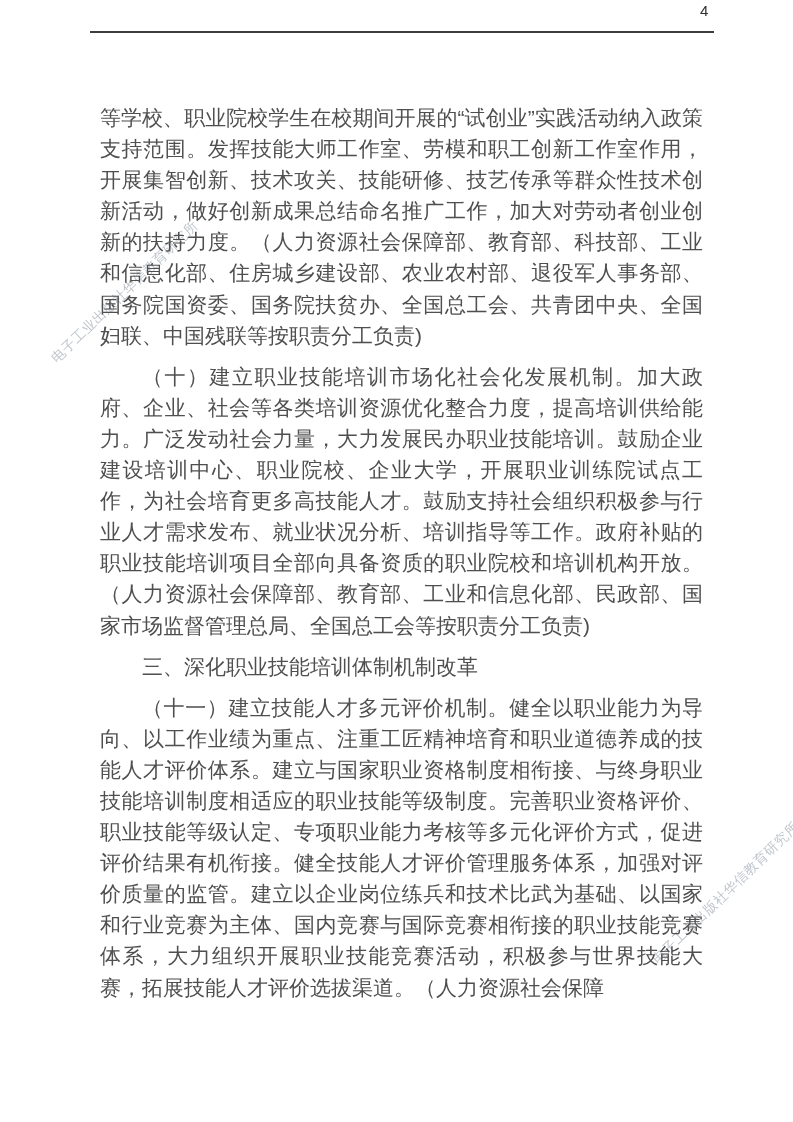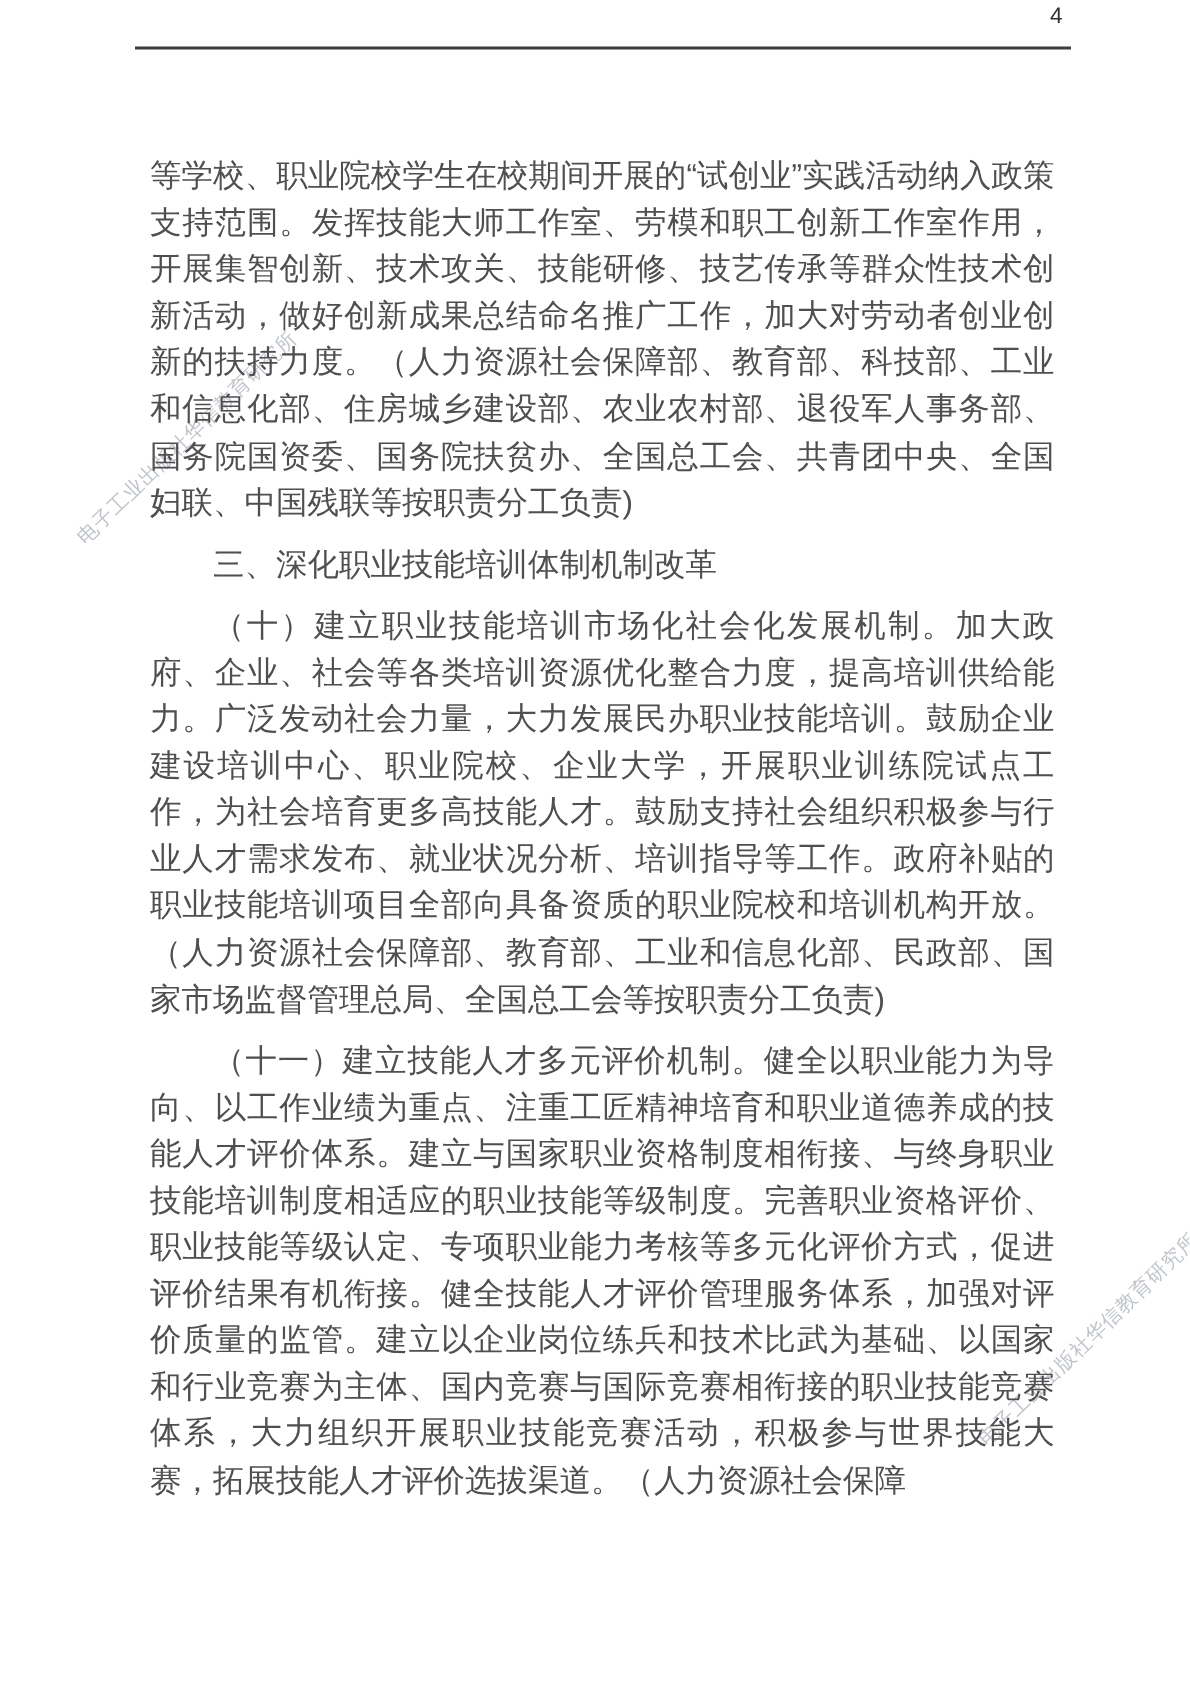--- a/index.html
+++ b/index.html
@@ -68,18 +68,18 @@
   <div class="page-number">4</div>
 
   <div class="header-rule"></div>
 
   <div class="watermark wm-left">电子工业出版社华信教育研究所</div>
 
   <div class="watermark wm-right">电子工业出版社华信教育研究所</div>
 
   <div class="document-body">
       <p class="">等学校、职业院校学生在校期间开展的“试创业”实践活动纳入政策支持范围。发挥技能大师工作室、劳模和职工创新工作室作用，开展集智创新、技术攻关、技能研修、技艺传承等群众性技术创新活动，做好创新成果总结命名推广工作，加大对劳动者创业创新的扶持力度。（人力资源社会保障部、教育部、科技部、工业和信息化部、住房城乡建设部、农业农村部、退役军人事务部、国务院国资委、国务院扶贫办、全国总工会、共青团中央、全国妇联、中国残联等按职责分工负责)</p>
+      <p class="indent ">（十）建立职业技能培训市场化社会化发展机制。加大政府、企业、社会等各类培训资源优化整合力度，提高培训供给能力。广泛发动社会力量，大力发展民办职业技能培训。鼓励企业建设培训中心、职业院校、企业大学，开展职业训练院试点工作，为社会培育更多高技能人才。鼓励支持社会组织积极参与行业人才需求发布、就业状况分析、培训指导等工作。政府补贴的职业技能培训项目全部向具备资质的职业院校和培训机构开放。（人力资源社会保障部、教育部、工业和信息化部、民政部、国家市场监督管理总局、全国总工会等按职责分工负责)</p>
       <p class="indent heading">三、深化职业技能培训体制机制改革</p>
-      <p class="indent ">（十）建立职业技能培训市场化社会化发展机制。加大政府、企业、社会等各类培训资源优化整合力度，提高培训供给能力。广泛发动社会力量，大力发展民办职业技能培训。鼓励企业建设培训中心、职业院校、企业大学，开展职业训练院试点工作，为社会培育更多高技能人才。鼓励支持社会组织积极参与行业人才需求发布、就业状况分析、培训指导等工作。政府补贴的职业技能培训项目全部向具备资质的职业院校和培训机构开放。（人力资源社会保障部、教育部、工业和信息化部、民政部、国家市场监督管理总局、全国总工会等按职责分工负责)</p>
       <p class="indent ">（十一）建立技能人才多元评价机制。健全以职业能力为导向、以工作业绩为重点、注重工匠精神培育和职业道德养成的技能人才评价体系。建立与国家职业资格制度相衔接、与终身职业技能培训制度相适应的职业技能等级制度。完善职业资格评价、职业技能等级认定、专项职业能力考核等多元化评价方式，促进评价结果有机衔接。健全技能人才评价管理服务体系，加强对评价质量的监管。建立以企业岗位练兵和技术比武为基础、以国家和行业竞赛为主体、国内竞赛与国际竞赛相衔接的职业技能竞赛体系，大力组织开展职业技能竞赛活动，积极参与世界技能大赛，拓展技能人才评价选拔渠道。（人力资源社会保障</p>
     </div>
 
 </div>
 
 </body></html>

